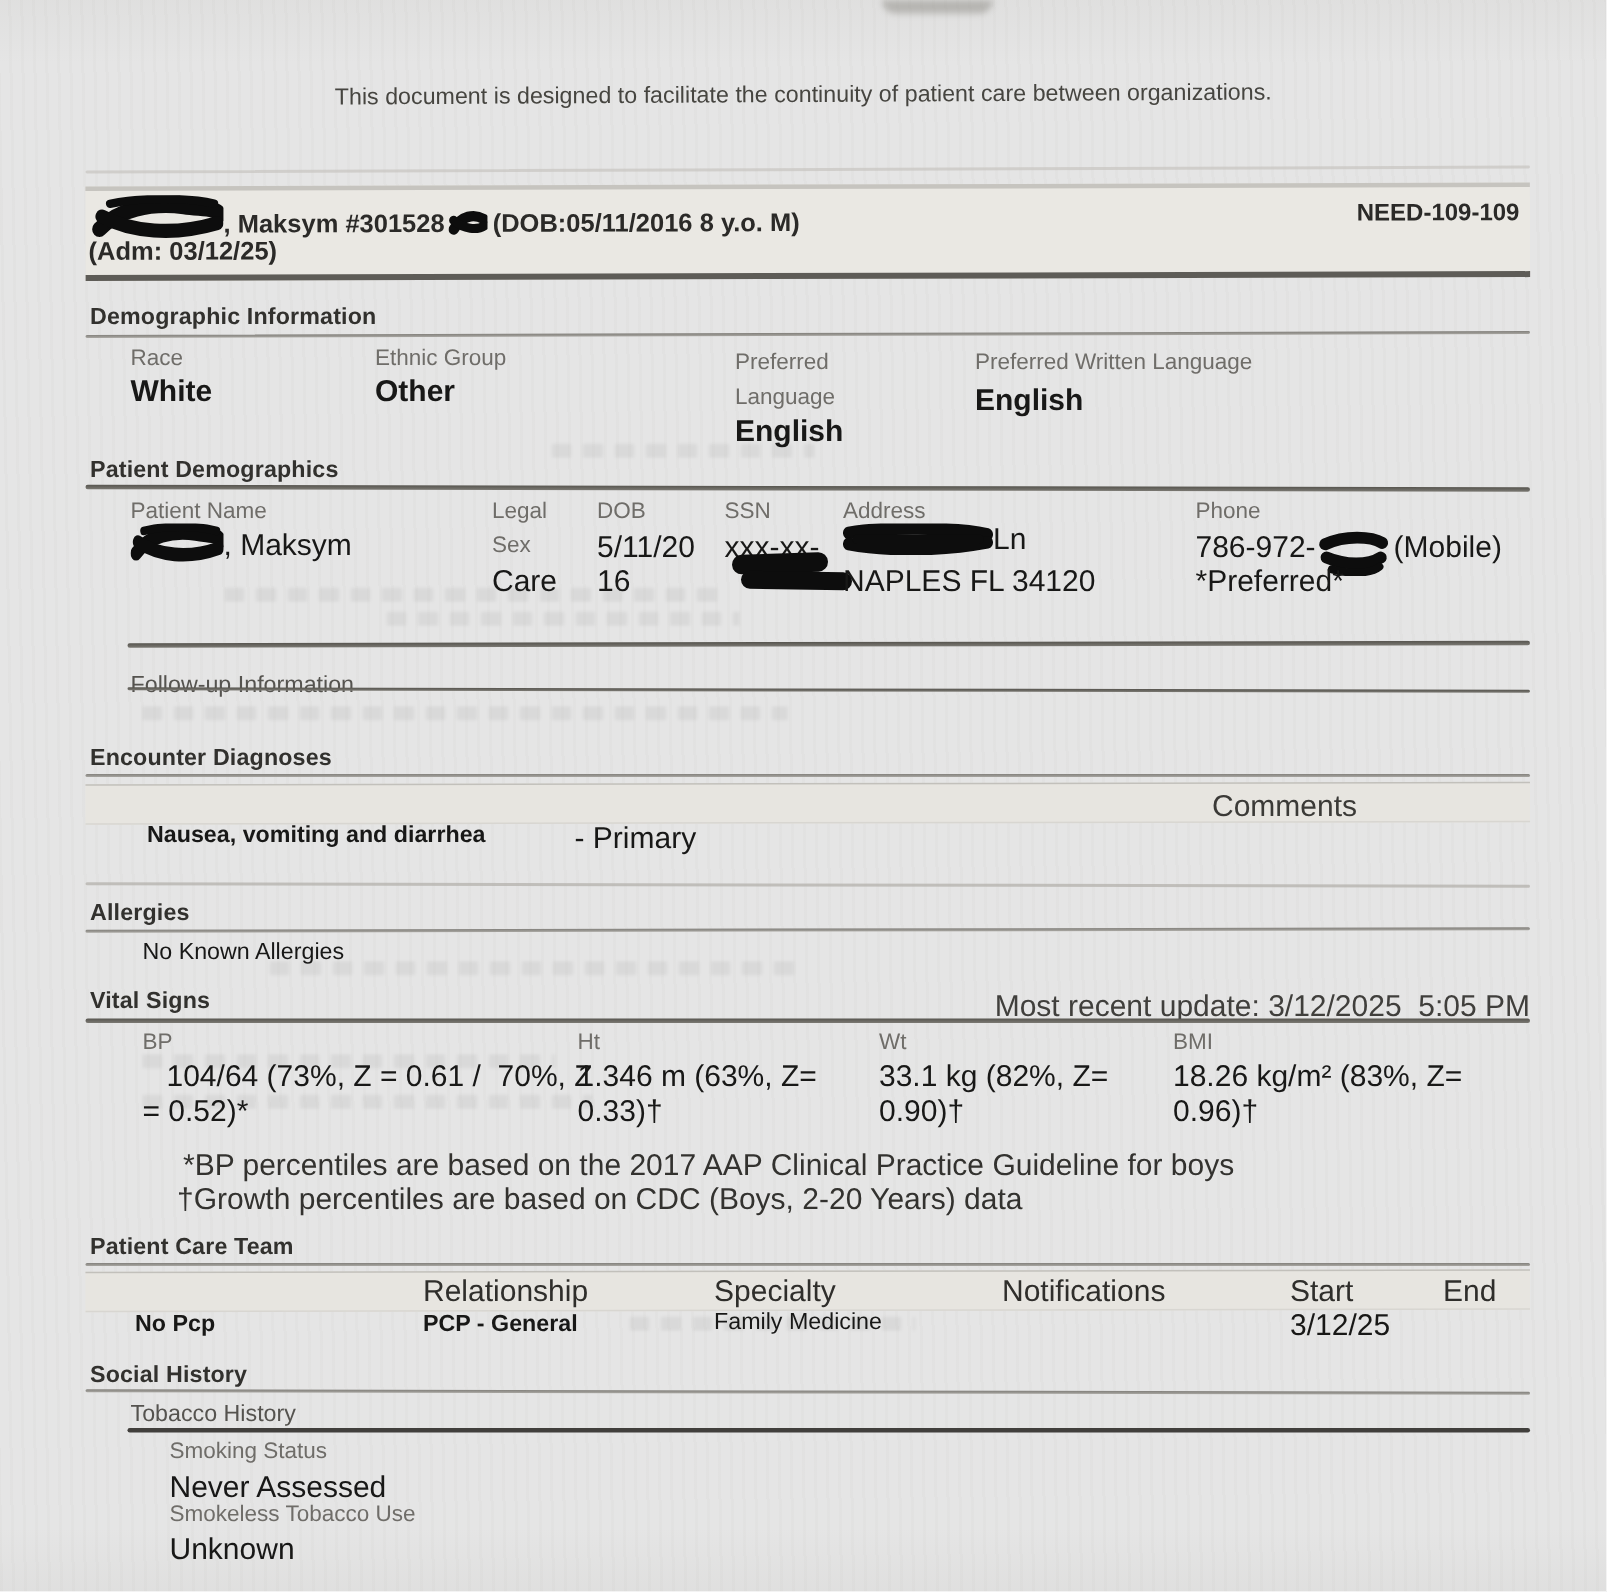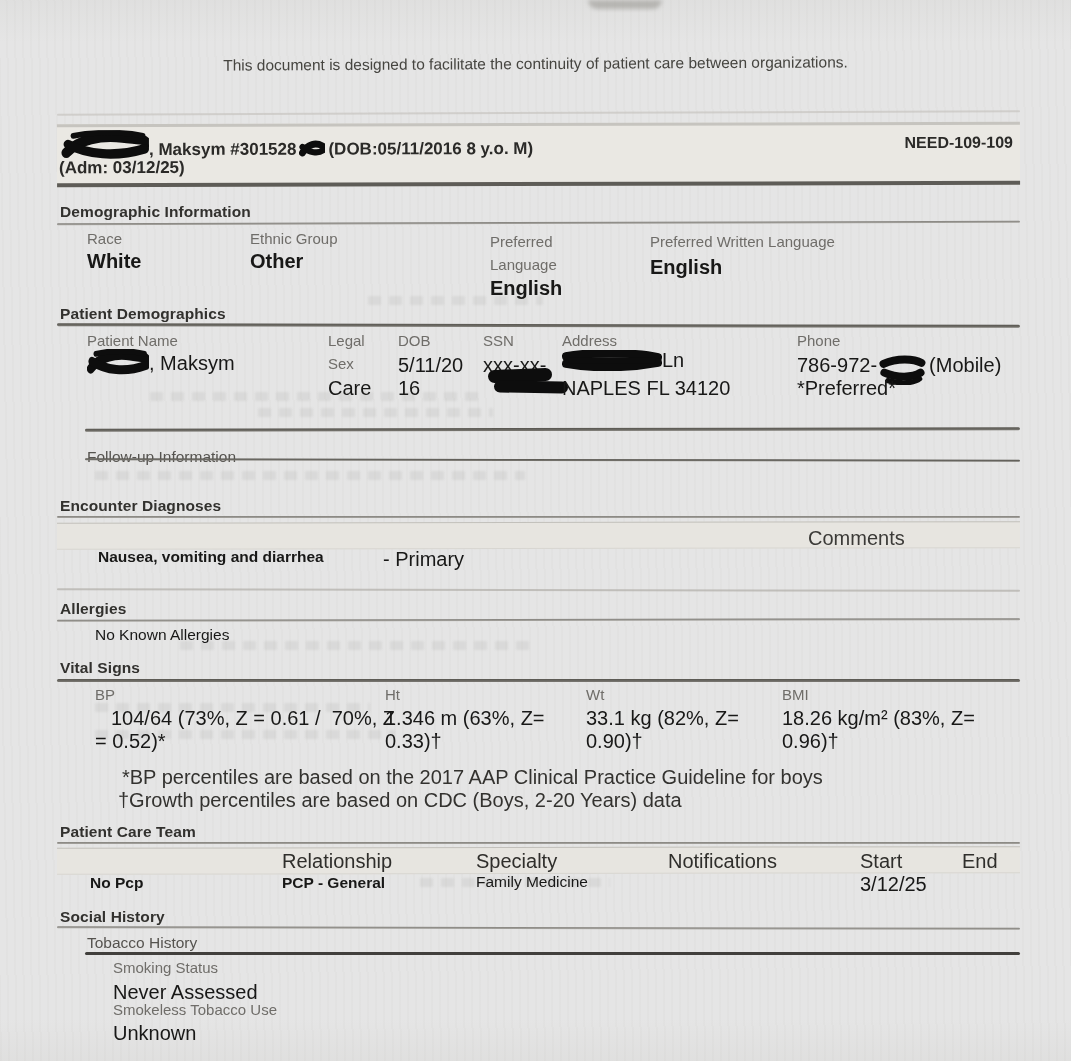--- a/index.html
+++ b/index.html
@@ -138,20 +138,21 @@
   <div class="val" style="left:808px; top:527px; color:#3b3a37;text-align:right;">Comments</div>
   <div class="val vbold" style="left:98px; top:548px; font-size:15.5px;">Nausea, vomiting and diarrhea</div>
   <div class="val" style="left:383px; top:548px;">- Primary</div>
   <div class="rule light" style="top:589px; transform:rotate(0.1deg);"></div>
 
   <div class="sec-h" style="left:60px; top:600px;">Allergies</div>
   <div class="rule" style="top:619px; transform:rotate(-0.1deg);"></div>
   <div class="val" style="left:95px; top:626px; font-size:15.5px;">No Known Allergies</div>
 
   <div class="sec-h" style="left:60px; top:659px;">Vital Signs</div>
+  <div class="val pre" style="right:51px; top:660px; color:#403f3c;">Most recent update: 3/12/2025  5:05 PM</div>
   <div class="rule dark" style="top:679px; height:3px;"></div>
 
   <div class="lbl" style="left:95px;  top:686px;">BP</div>
   <div class="lbl" style="left:385px; top:686px;">Ht</div>
   <div class="lbl" style="left:586px; top:686px;">Wt</div>
   <div class="lbl" style="left:782px; top:686px;">BMI</div>
 
   <div class="val pre" style="left:95px;  top:707px;margin-left:16px;">104/64 (73%, Z = 0.61 /  70%, Z</div>
   <div class="val pre" style="left:95px;  top:730px;">= 0.52)*</div>
   <div class="val pre" style="left:385px; top:707px;">1.346 m (63%, Z=</div>

